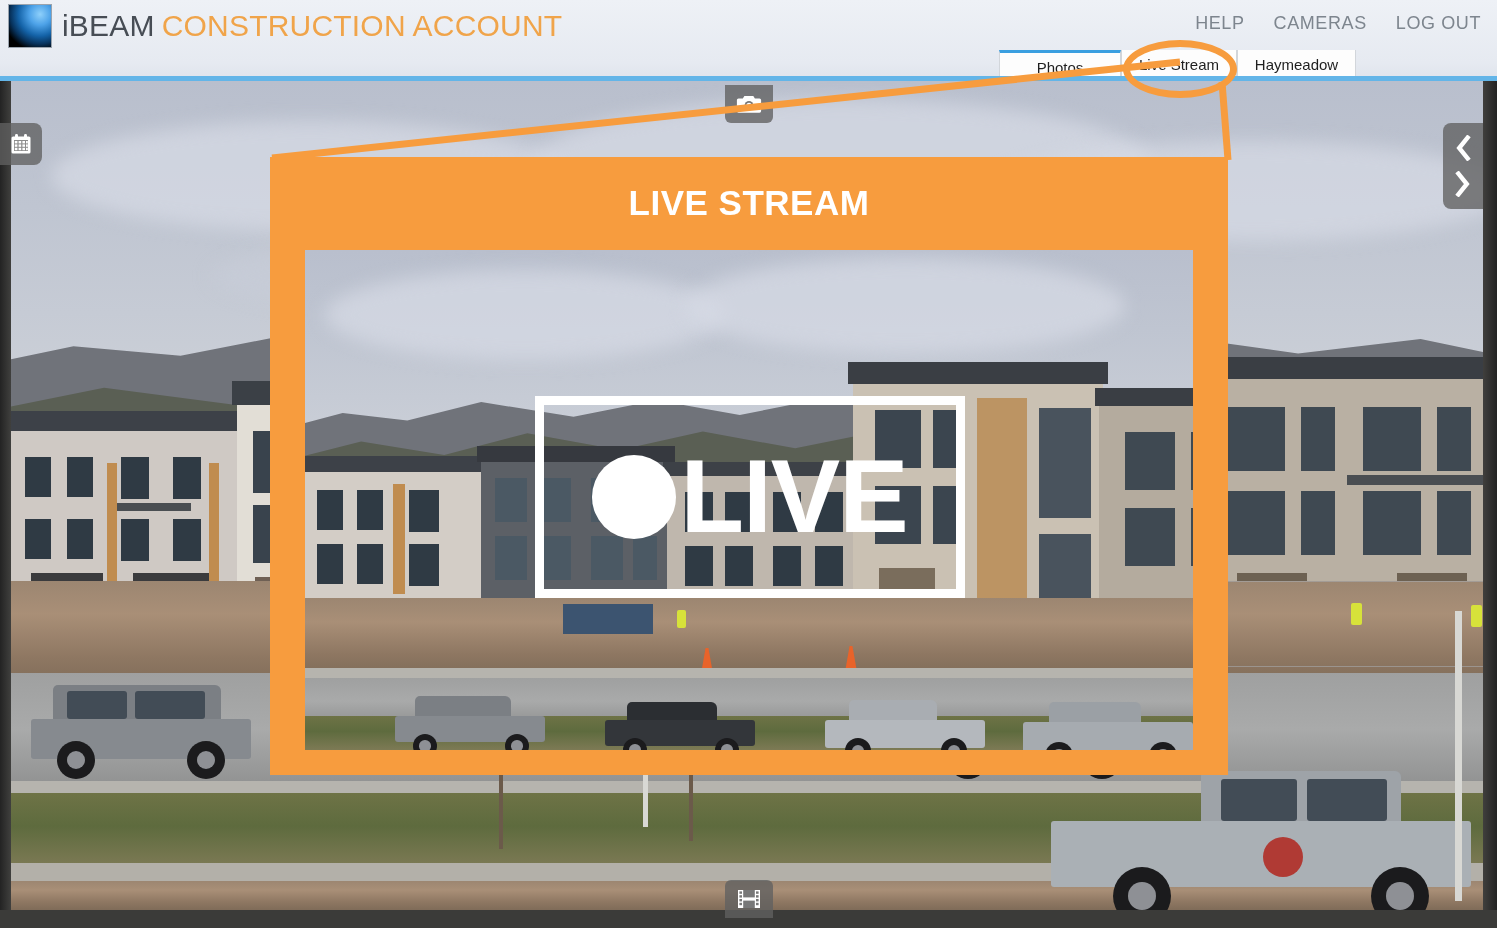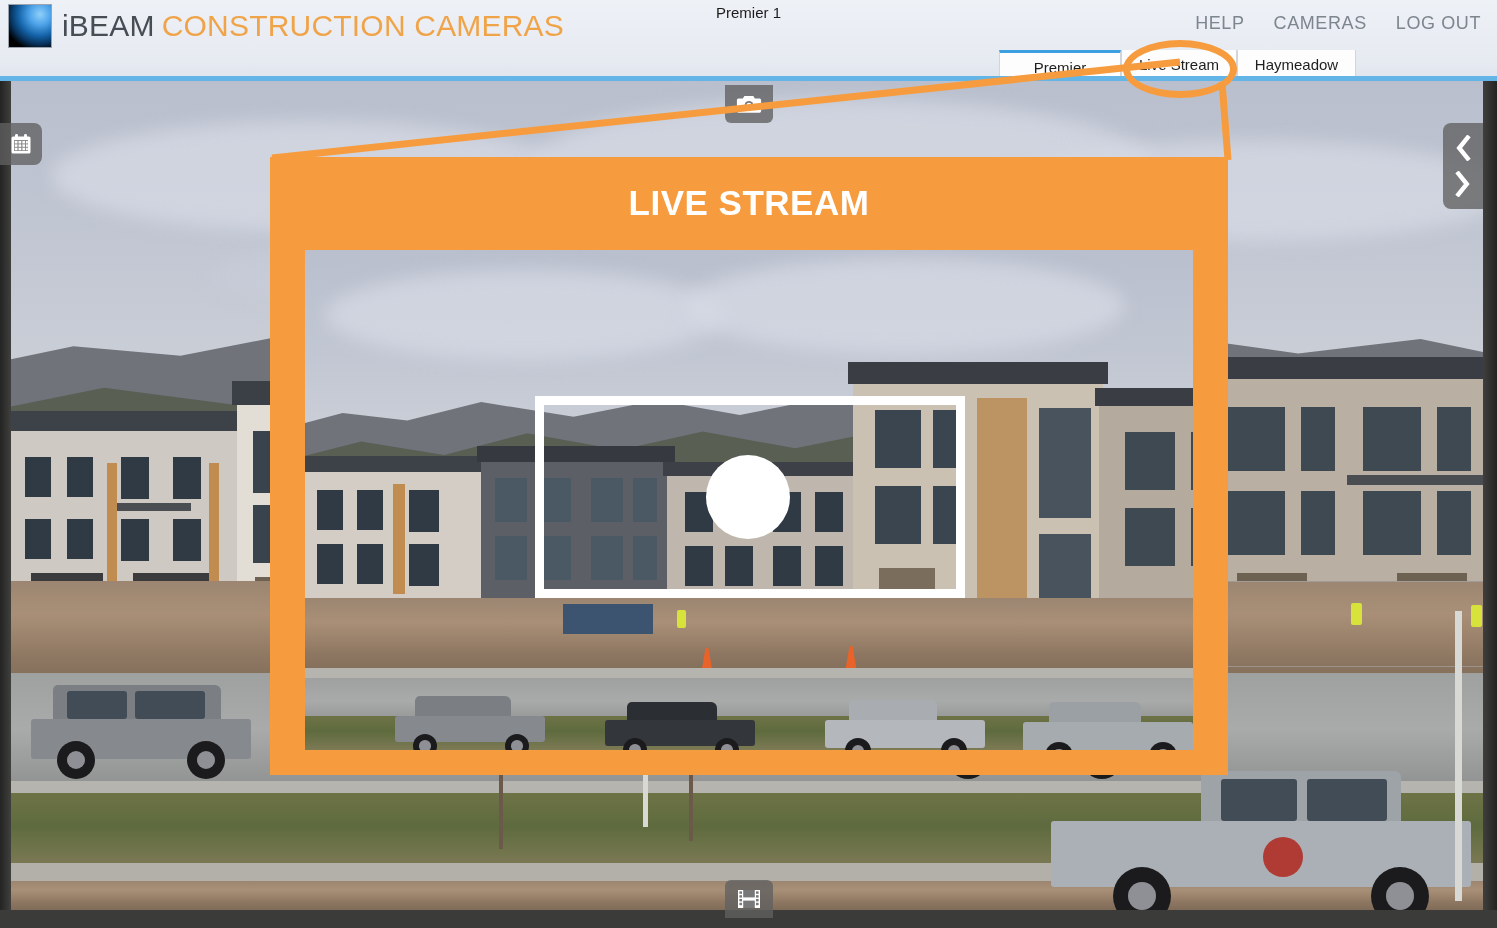--- a/index.html
+++ b/index.html
@@ -204,36 +204,35 @@
 </head>
 <body>
 
 <div id="app">
 
   <div id="header">
 
     <div id="brand">
       <div id="brand-logo"></div>
       <div id="brand-text">
-        <span id="brand-ibeam">iBEAM</span><span id="brand-cc">CONSTRUCTION CAMERAS</span>
+        <span id="brand-ibeam">iBEAM</span><span id="brand-cc">CONSTRUCTION ACCOUNT</span>
       </div>
     </div>
 
     <div id="title-block">
-      <div id="camera-name">Premier 1</div>
     </div>
 
     <div id="topnav">
       <a class="topnav-link">HELP</a>
       <a class="topnav-link">CAMERAS</a>
       <a class="topnav-link">LOG OUT</a>
     </div>
 
     <div id="tabs">
-      <div class="tab" id="tab-photos">Premier</div>
+      <div class="tab" id="tab-photos">Photos</div>
       <div class="tab" id="tab-live">Live Stream</div>
       <div class="tab" id="tab-timelapse">Haymeadow</div>
     </div>
   </div>
   <div id="header-blue-rule"></div>
 
   <div id="viewer">
 
     <div class="scene" id="backdrop-scene" style="left:11px; top:0; width:1472px; height:829px;">
       <div class="sc-sky" style="height:330px;"></div>
@@ -600,19 +599,20 @@
         <div class="veh" style="left:718px; top:452px; width:170px; height:58px;">
           <div class="cab" style="left:26px; top:0;   width:92px; height:24px; background:#9ba0a5;"></div>
           <div class="bed" style="left:0;   top:20px; width:170px; height:30px; background:#a6abb0;"></div>
           <div class="wheel" style="left:22px;  top:40px; width:28px; height:28px;"></div>
           <div class="wheel" style="left:126px; top:40px; width:28px; height:28px;"></div>
         </div>
       </div>
 
       <div id="live-badge">
         <div id="live-dot"></div>
+        <div id="live-text">LIVE</div>
       </div>
     </div>
   </div>
 
   <div id="tab-ellipse"></div>
 
 </div>
 
 </body></html>

